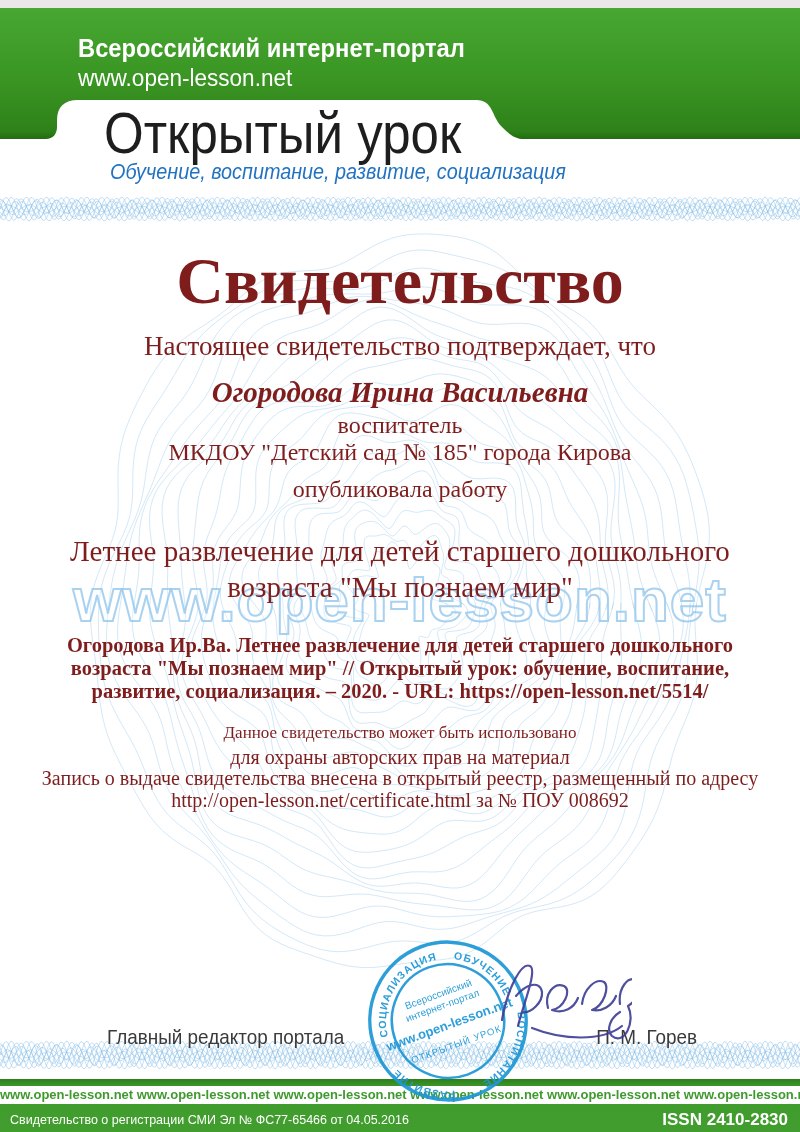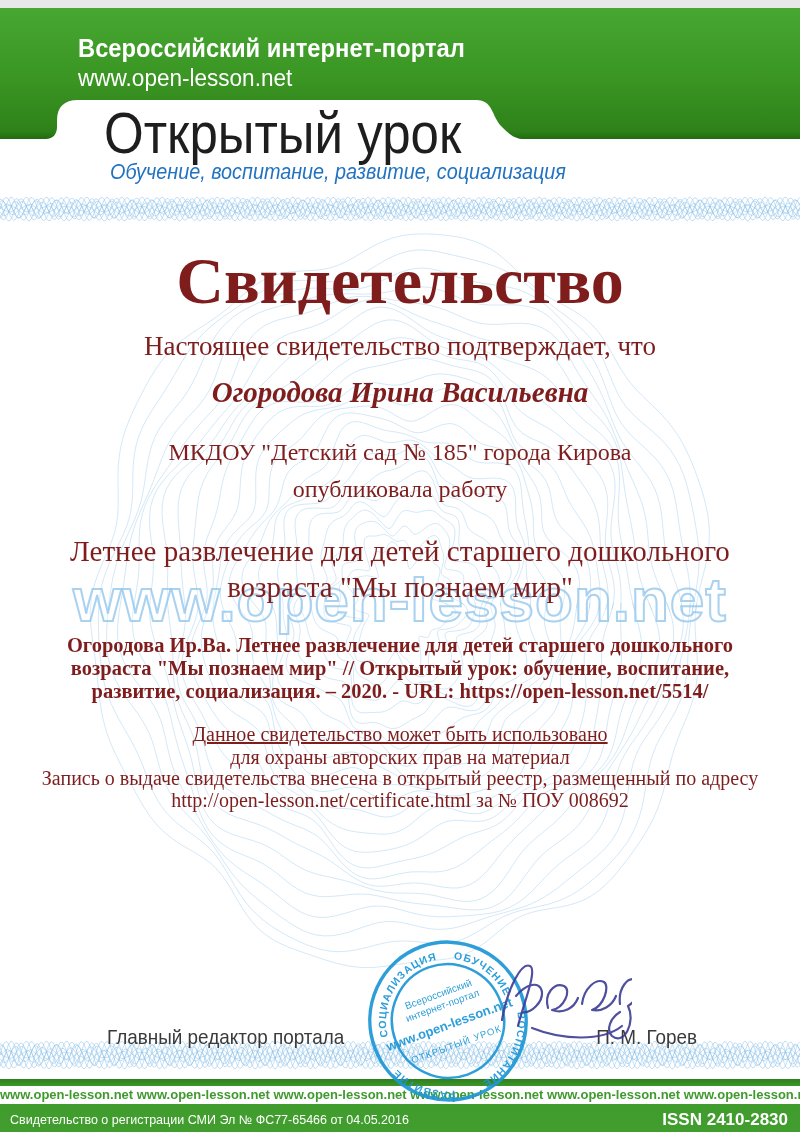--- a/index.html
+++ b/index.html
@@ -30,21 +30,21 @@
     font-family:"Liberation Serif",serif;color:#7f1d1d;z-index:2;}
   .cert-title{top:238px;font-size:66px;font-weight:bold;line-height:1.05;}
   .confirm{top:323px;font-size:27px;}
   .name{top:368px;font-size:29px;font-weight:bold;font-style:italic;}
   .role{top:404px;font-size:24px;}
   .org{top:431px;font-size:24px;}
   .action{top:468px;font-size:24px;}
   .work{top:526px;left:15px;width:770px;font-size:29px;font-weight:normal;line-height:1.24;}
   .bibhead{top:590px;font-size:23px;}
   .bib{top:626px;left:45px;width:710px;font-size:20.5px;font-weight:bold;line-height:1.13;}
-  .use1{top:715px;font-size:20px;text-decoration:underline;}
+  .use1{top:715px;font-size:17px;}
   .use2{top:738px;font-size:20px;}
   .reg1{top:759px;font-size:20px;}
   .reg2{top:781px;font-size:20px;}
   .cdate{top:823px;font-size:26px;font-style:italic;}
   
   .editor-label{position:absolute;left:107px;top:1017px;font-size:21px;color:#3a3a3a;
     transform:scaleX(0.9);transform-origin:0 0;white-space:nowrap;z-index:2;}
   .editor-name{position:absolute;right:103px;top:1017px;font-size:21px;color:#3a3a3a;
     transform:scaleX(0.9);transform-origin:100% 0;white-space:nowrap;z-index:2;}
   #stamp-layer{position:absolute;left:312px;top:892px;z-index:5;}
@@ -119,20 +119,21 @@
       <polyline points="0,23.0 2,26.8 4,27.6 6,25.2 8,20.6 10,15.0 12,10.2 14,7.1 16,6.5 18,8.0 20,10.9 22,14.2 24,16.7 26,17.9 28,17.8 30,17.0 32,17.2 34,16.2 36,13.9 38,11.0 40,8.5 42,7.2 44,8.0 46,11.0 48,15.7 50,21.0 52,25.2 54,27.2 56,26.1 58,22.1 60,15.9 62,9.3 64,3.9 66,1.2 68,1.9 70,5.9 72,12.1 74,18.8 76,24.4 78,27.3 80,27.0 82,23.9 84,18.8 86,13.5 88,9.1 90,6.9 92,7.0 94,9.0 96,12.0 98,15.0 100,17.1 102,17.8 104,17.3 106,17.5 108,17.2 110,15.6 112,13.0 114,10.0 116,7.6 118,7.0 120,8.5 122,12.3 124,17.4 126,22.5 128,26.3 130,27.4 132,25.3 134,20.4 136,13.9 138,7.4 140,2.7 142,1.0 144,2.8 146,7.6 148,14.2 150,20.7 152,25.5 154,27.4 156,26.2 158,22.4 160,17.2 162,12.1 164,8.4 166,6.9 168,7.7 170,10.1 172,13.1 174,15.7 176,17.3 178,17.5 180,17.3 182,17.8 184,17.0 186,14.9 188,11.9 190,8.9 192,7.0 194,7.0 196,9.3 198,13.7 200,19.1 202,24.0 204,27.1 206,27.2 208,24.2 210,18.6 212,11.8 214,5.7 216,1.8 218,1.2 220,4.0 222,9.5 224,16.2 226,22.3 228,26.3 230,27.2 232,25.1 234,20.8 236,15.5 238,10.9 240,7.9 242,7.2 244,8.5 246,11.1 248,14.0 250,16.2 252,17.2 254,17.0 256,17.8 258,17.9 260,16.6 262,14.0 264,10.8 266,7.9 268,6.5 270,7.2 272,10.3 274,15.3 276,20.8 278,25.3 280,27.6 282,26.7 284,22.8 286,16.6 288,9.8 290,4.2 292,1.3 294,1.7 296,5.5 298,11.5 300,18.2 302,23.7 304,26.7 306,26.7 308,23.8 310,19.1 312,14.0 314,9.9 316,7.7 318,7.7 320,9.4 322,12.2 324,14.8 326,16.5 328,17.0 330,17.5 332,18.3 334,17.8 336,16.0 338,13.0 340,9.6 342,7.0 344,6.2 346,7.8 348,11.6 350,16.9 352,22.4 354,26.4 356,27.8 358,25.9 360,21.1 362,14.6 364,7.9 366,3.0 368,1.0 370,2.6 372,7.2 374,13.5 376,20.0 378,24.8 380,26.9 382,25.9 384,22.4 386,17.5 388,12.7 390,9.2 392,7.7 394,8.3 396,10.4 398,13.1 400,15.4 402,16.7 404,16.9 406,18.1 408,18.5 410,17.6 412,15.2 414,11.9 416,8.5 418,6.3 420,6.2 422,8.6 424,13.1 426,18.7 428,24.0 430,27.3 432,27.7 434,24.8 436,19.3 438,12.5 440,6.2 442,2.0 444,1.2 446,3.7 448,9.0 450,15.5 452,21.6 454,25.6 456,26.7 458,24.9 460,20.9 462,16.0 464,11.5 466,8.7 468,7.9 470,9.1 472,11.4 474,14.0 476,15.8 478,16.6 480,17.6 482,18.6 484,18.6 486,17.1 488,14.2 490,10.6 492,7.4 494,5.8 496,6.4 498,9.6 500,14.7 502,20.5 504,25.4 506,27.9 508,27.3 510,23.4 512,17.3 514,10.4 516,4.6 518,1.4 520,1.6 522,5.1 524,11.0 526,17.5 528,23.0 530,26.1 532,26.3 534,23.7 536,19.4 538,14.5 540,10.6 542,8.5 544,8.4 546,10.0 548,12.4 550,14.7 552,16.1 554,16.8 556,18.3 558,19.1 560,18.5 562,16.4 564,13.1 566,9.4 568,6.5 570,5.5 572,7.0 574,10.9 576,16.5 578,22.2 580,26.5 582,28.2 584,26.5 586,21.8 588,15.2 590,8.5 592,3.4 594,1.2 596,2.4 598,6.8 600,12.9 602,19.3 604,24.1 606,26.3 608,25.6 610,22.4 612,17.8 614,13.3 616,9.9 618,8.5 620,9.0 622,10.9 624,13.2 626,15.2 628,16.1 630,17.5 632,18.9 634,19.3 636,18.2 638,15.6 640,11.9 642,8.2 644,5.7 646,5.4 648,7.8 650,12.4 652,18.3 654,23.8 656,27.5 658,28.1 660,25.4 662,20.0 664,13.1 666,6.7 668,2.4 670,1.2 672,3.5 674,8.6 676,14.9 678,20.9 680,24.9 682,26.2 684,24.7 686,21.0 688,16.3 690,12.2 692,9.5 694,8.7 696,9.7 698,11.8 700,14.0 702,15.5 704,16.6 706,18.3 708,19.5 710,19.4 712,17.7 714,14.5 716,10.6 718,7.1 720,5.1 722,5.7 724,8.9 726,14.1 728,20.1 730,25.3 732,28.1 734,27.7 736,24.1 738,18.0 740,11.1 742,5.1 744,1.7 746,1.6 748,4.9 750,10.4 752,16.8 754,22.3 756,25.5 758,25.8 760,23.5 762,19.5 764,15.0 766,11.3 768,9.3 770,9.2 772,10.6 774,12.7 776,14.6 778,15.7 780,17.4 782,19.0 784,19.9 786,19.3 788,16.9 790,13.3 792,9.2 794,6.0 796,4.8 798,6.2 800,10.2" fill="none" stroke="#85bde8" stroke-width="0.8" opacity="0.6"></polyline>
       <polyline points="0,3.9 2,4.2 4,7.1 6,11.5 8,16.1 10,19.6 12,21.3 14,21.1 16,19.4 18,17.0 20,15.0 22,14.0 24,12.6 26,11.2 28,10.6 30,11.5 32,13.9 34,17.6 36,21.4 38,24.1 40,24.7 42,22.8 44,18.4 46,12.6 48,6.9 50,2.9 52,1.7 54,4.0 56,9.1 58,15.8 60,22.4 62,27.2 64,28.8 66,27.0 68,22.3 70,16.0 72,9.9 74,5.5 76,3.8 78,5.0 80,8.5 82,13.0 84,17.3 86,20.2 88,21.2 90,20.4 92,18.5 94,16.3 96,14.7 98,13.5 100,11.9 102,10.6 104,10.4 106,11.9 108,15.0 110,18.9 112,22.6 114,24.8 116,24.6 118,21.8 120,16.7 122,10.7 124,5.3 126,2.1 128,2.0 130,5.2 132,11.0 134,17.9 136,24.1 138,28.0 140,28.5 142,25.8 144,20.5 146,14.1 148,8.5 150,4.9 152,4.1 154,6.0 156,9.9 158,14.4 160,18.2 162,20.5 164,20.8 166,19.6 168,17.6 170,15.6 172,14.4 174,12.8 176,11.1 178,10.1 180,10.5 182,12.6 184,16.1 186,20.2 188,23.7 190,25.2 192,24.2 194,20.5 196,15.0 198,8.9 200,4.0 202,1.6 204,2.6 206,6.7 208,13.1 210,19.9 212,25.6 214,28.5 216,28.0 218,24.3 220,18.5 222,12.3 224,7.2 226,4.5 228,4.6 230,7.2 232,11.3 234,15.6 236,18.9 238,20.5 240,20.3 242,18.8 244,16.8 246,15.1 248,13.9 250,12.1 252,10.4 254,9.7 256,10.7 258,13.5 260,17.4 262,21.6 264,24.6 266,25.4 268,23.5 270,19.1 272,13.1 274,7.1 276,2.8 278,1.4 280,3.5 282,8.5 284,15.2 286,21.8 288,26.7 290,28.6 292,27.1 294,22.6 296,16.6 298,10.7 300,6.3 302,4.5 304,5.4 306,8.5 308,12.7 310,16.7 312,19.4 314,20.4 316,19.7 318,18.0 320,16.1 322,14.8 324,13.2 326,11.2 328,9.8 330,9.6 332,11.2 334,14.6 336,18.8 338,22.8 340,25.3 342,25.3 344,22.5 346,17.4 348,11.2 350,5.5 352,2.0 354,1.6 356,4.7 358,10.4 360,17.3 362,23.5 364,27.6 366,28.4 368,25.9 370,20.9 372,14.7 374,9.2 376,5.6 378,4.7 380,6.4 382,9.9 384,14.0 386,17.6 388,19.7 390,20.0 392,19.0 394,17.2 396,15.6 398,14.3 400,12.4 402,10.4 404,9.3 406,9.7 408,12.0 410,15.8 412,20.2 414,24.0 416,25.8 418,24.9 420,21.3 422,15.6 424,9.3 426,4.1 428,1.4 430,2.2 432,6.1 434,12.4 436,19.3 438,25.0 440,28.1 442,27.9 444,24.5 446,19.0 448,13.0 450,8.0 452,5.2 454,5.2 456,7.5 458,11.2 460,15.2 462,18.3 464,19.7 466,19.5 468,18.2 470,16.5 472,15.3 474,13.7 476,11.5 478,9.7 480,8.9 482,10.0 484,12.9 486,17.2 488,21.7 490,25.0 492,26.1 494,24.2 496,19.8 498,13.7 500,7.5 502,2.9 504,1.2 506,3.0 508,7.8 510,14.5 512,21.2 514,26.2 516,28.3 518,27.1 520,22.9 522,17.2 524,11.4 526,7.0 528,5.1 530,5.9 532,8.7 534,12.6 536,16.2 538,18.7 540,19.6 542,18.9 544,17.4 546,15.9 548,14.9 550,12.9 552,10.7 554,9.0 556,8.8 558,10.6 560,14.1 562,18.7 564,23.0 566,25.8 568,26.0 570,23.3 572,18.1 574,11.7 576,5.8 578,2.0 580,1.4 582,4.2 584,9.7 586,16.6 588,22.9 590,27.1 592,28.2 594,26.0 596,21.2 598,15.3 600,9.9 602,6.3 604,5.3 606,6.8 608,10.0 610,13.8 612,17.0 614,18.9 616,19.2 618,18.2 620,16.7 622,15.8 624,14.3 626,12.0 628,9.8 630,8.5 632,8.9 634,11.3 636,15.4 638,20.2 640,24.3 642,26.4 644,25.6 646,22.0 648,16.2 650,9.7 652,4.3 654,1.4 656,1.8 658,5.6 660,11.7 662,18.6 664,24.4 666,27.7 668,27.7 670,24.6 672,19.4 674,13.6 676,8.7 678,5.9 680,5.7 682,7.8 684,11.2 686,14.9 688,17.6 690,18.9 692,18.7 694,17.5 696,16.4 698,15.5 700,13.6 702,11.1 704,9.0 706,8.1 708,9.2 710,12.4 712,16.9 714,21.7 716,25.3 718,26.6 720,24.9 722,20.5 724,14.3 726,7.9 728,3.0 730,1.1 732,2.6 734,7.3 736,13.8 738,20.5 740,25.7 742,28.0 744,27.0 746,23.1 748,17.6 750,12.0 752,7.8 754,5.8 756,6.4 758,8.9 760,12.5 762,15.8 764,18.0 766,18.8 768,18.2 770,16.8 772,16.4 774,15.0 776,12.7 778,10.1 780,8.3 782,8.0 784,9.8 786,13.6 788,18.5 790,23.1 792,26.2 794,26.6 796,24.0 798,18.8 800,12.3" fill="none" stroke="#85bde8" stroke-width="0.8" opacity="0.6"></polyline>
       <polyline points="0,23.5 2,20.5 4,16.7 6,13.4 8,11.3 10,10.8 12,11.7 14,13.1 16,14.0 18,15.4 20,17.7 22,20.0 24,21.5 26,21.4 28,19.2 30,15.2 32,10.5 34,6.2 36,3.7 38,4.0 40,7.3 42,12.8 44,19.3 46,25.1 48,28.4 50,28.5 52,25.1 54,19.3 56,12.4 58,6.3 60,2.6 62,2.1 64,4.8 66,9.8 68,15.6 70,20.6 72,23.7 74,24.3 76,22.5 78,19.3 80,15.6 82,12.7 84,11.2 86,11.2 88,12.4 90,13.5 92,14.3 94,16.1 96,18.6 98,20.9 100,21.9 102,21.1 104,18.2 106,13.8 108,8.9 110,5.0 112,3.3 114,4.6 116,8.7 118,14.8 120,21.3 122,26.4 124,28.9 126,27.8 128,23.6 130,17.2 132,10.4 134,5.0 136,2.2 138,2.7 140,6.2 142,11.5 144,17.2 146,21.7 148,24.0 150,23.8 152,21.4 154,18.0 156,14.6 158,12.3 160,11.3 162,11.8 164,13.1 166,13.5 168,14.7 170,16.9 172,19.6 174,21.6 176,22.2 178,20.6 180,17.1 182,12.3 184,7.4 186,4.0 188,3.2 190,5.4 192,10.3 194,16.8 196,23.1 198,27.5 200,28.9 202,26.8 204,21.8 206,15.1 208,8.6 210,3.9 212,2.1 214,3.6 216,7.8 218,13.3 220,18.7 222,22.5 224,23.9 226,23.0 228,20.3 230,16.9 232,13.8 234,12.0 236,11.6 238,12.4 240,13.1 242,13.6 244,15.3 246,17.9 248,20.5 250,22.3 252,22.2 254,19.9 256,15.7 258,10.7 260,6.1 262,3.3 264,3.4 266,6.6 268,12.2 270,18.8 272,24.7 274,28.4 276,28.7 278,25.6 280,19.9 282,13.1 284,7.0 286,3.1 288,2.4 290,4.8 292,9.5 294,15.0 296,19.9 298,23.0 300,23.6 302,22.1 304,19.1 306,15.8 308,13.2 310,12.0 312,12.1 314,13.1 316,12.9 318,13.9 320,16.1 322,18.9 324,21.5 326,22.7 328,21.9 330,18.9 332,14.2 334,9.0 336,4.8 338,2.9 340,3.9 342,8.0 344,14.1 346,20.8 348,26.2 350,28.8 352,28.1 354,24.1 356,17.8 358,11.1 360,5.6 362,2.7 364,2.9 366,6.1 368,11.2 370,16.6 372,20.9 374,23.2 376,23.1 378,21.1 380,18.0 382,15.0 384,12.9 386,12.1 388,12.6 390,12.6 392,12.9 394,14.4 396,17.0 398,20.0 400,22.3 402,23.0 404,21.4 406,17.7 408,12.6 410,7.5 412,3.8 414,2.7 416,4.8 418,9.6 420,16.1 422,22.6 424,27.3 426,29.0 428,27.2 430,22.3 432,15.8 434,9.3 436,4.5 438,2.5 440,3.8 442,7.6 444,12.9 446,18.0 448,21.7 450,23.2 452,22.4 454,20.0 456,16.9 458,14.2 460,12.7 462,12.4 464,12.8 466,12.3 468,13.1 470,15.1 472,18.0 474,21.0 476,23.0 478,23.0 480,20.6 482,16.3 484,10.9 486,6.0 488,3.0 490,2.8 492,5.9 494,11.5 496,18.2 498,24.3 500,28.2 502,28.8 504,26.0 506,20.4 508,13.7 510,7.6 512,3.7 514,2.7 516,4.9 518,9.2 520,14.5 522,19.2 524,22.2 526,22.9 528,21.6 530,18.9 532,16.0 534,13.7 536,12.7 538,12.9 540,12.3 542,12.2 544,13.4 546,16.0 548,19.2 550,22.0 552,23.4 554,22.7 556,19.6 558,14.7 560,9.2 562,4.7 564,2.5 566,3.3 568,7.3 570,13.4 572,20.2 574,25.8 576,28.8 578,28.3 580,24.5 582,18.4 584,11.8 586,6.3 588,3.2 590,3.2 592,6.1 594,10.9 596,16.0 598,20.2 600,22.4 602,22.4 604,20.6 606,17.9 608,15.2 610,13.4 612,12.9 614,12.6 616,11.8 618,12.2 620,14.0 622,17.0 624,20.3 626,22.9 628,23.7 630,22.2 632,18.3 634,13.0 636,7.6 638,3.6 640,2.2 642,4.1 644,8.9 646,15.5 648,22.1 650,27.0 652,29.0 654,27.4 656,22.8 658,16.4 660,10.0 662,5.1 664,3.0 666,4.0 668,7.6 670,12.5 672,17.4 674,20.9 676,22.4 678,21.8 680,19.6 682,16.9 684,14.6 686,13.3 688,13.2 690,12.0 692,11.6 694,12.5 696,14.8 698,18.1 700,21.4 702,23.6 704,23.7 706,21.4 708,16.9 710,11.3 712,6.1 714,2.7 716,2.4 718,5.2 720,10.8 722,17.6 724,23.9 726,28.0 728,28.8 730,26.3 732,21.0 734,14.4 736,8.4 738,4.3 740,3.2 742,5.0 744,9.1 746,14.1 748,18.5 750,21.4 752,22.2 754,21.0 756,18.6 758,16.0 760,14.1 762,13.3 764,12.5 766,11.5 768,11.5 770,12.9 772,15.8 774,19.3 776,22.5 778,24.1 780,23.5 782,20.3 784,15.2 786,9.5 788,4.7 790,2.1 792,2.8 794,6.6 796,12.8 798,19.6 800,25.4" fill="none" stroke="#85bde8" stroke-width="0.8" opacity="0.6"></polyline>
       <polyline points="0,11.8 2,14.5 4,16.4 6,17.1 8,17.3 10,18.2 12,18.0 14,16.3 16,13.5 18,10.1 20,7.3 22,6.2 24,7.4 26,11.0 28,16.2 30,21.7 32,26.0 34,27.8 36,26.4 38,21.9 40,15.5 42,8.8 44,3.5 46,1.1 48,2.2 50,6.4 52,12.6 54,19.1 56,24.3 58,26.8 60,26.2 62,23.0 64,18.2 66,13.3 68,9.5 70,7.8 72,8.1 74,10.1 76,12.7 78,15.2 80,16.6 82,16.8 84,18.0 86,18.5 88,17.8 90,15.6 92,12.4 94,8.9 96,6.5 98,6.1 100,8.1 102,12.3 104,17.9 106,23.3 108,27.0 110,27.8 112,25.4 114,20.2 116,13.4 118,7.0 120,2.4 122,1.1 124,3.2 126,8.2 128,14.6 130,20.8 132,25.2 134,26.8 136,25.3 138,21.6 140,16.7 142,12.1 144,9.0 146,7.9 148,8.8 150,11.1 152,13.6 154,15.6 156,16.6 158,17.4 160,18.5 162,18.7 164,17.4 166,14.7 168,11.2 170,7.8 172,5.9 174,6.2 176,9.0 178,13.9 180,19.7 182,24.8 184,27.7 186,27.5 188,24.1 190,18.2 192,11.4 194,5.3 196,1.7 198,1.4 200,4.5 202,10.1 204,16.6 206,22.3 208,25.9 210,26.5 212,24.2 214,20.0 216,15.2 218,11.1 220,8.6 222,8.3 224,9.7 226,12.0 228,14.4 230,15.9 232,16.6 234,18.1 236,19.0 238,18.7 240,16.8 242,13.6 244,9.9 246,6.8 248,5.5 250,6.6 252,10.2 254,15.6 256,21.4 258,26.1 260,28.1 262,26.9 264,22.6 266,16.2 268,9.4 270,3.9 272,1.3 274,2.1 276,6.0 278,12.0 280,18.4 282,23.6 284,26.2 286,25.9 288,23.0 290,18.5 292,13.8 294,10.3 296,8.6 298,8.8 300,10.6 302,12.9 304,15.0 306,16.1 308,17.3 310,18.7 312,19.3 314,18.5 316,16.0 318,12.4 320,8.7 322,6.0 324,5.3 326,7.3 328,11.7 330,17.5 332,23.1 334,27.1 336,28.2 338,26.0 340,20.8 342,14.1 344,7.5 346,2.8 348,1.2 350,3.0 352,7.7 354,14.0 356,20.1 358,24.5 360,26.2 362,25.0 364,21.6 366,17.0 368,12.7 370,9.7 372,8.7 374,9.5 376,11.5 378,13.7 380,15.4 382,16.4 384,18.1 386,19.3 388,19.5 390,18.0 392,15.0 394,11.1 396,7.5 398,5.3 400,5.5 402,8.3 404,13.3 406,19.3 408,24.7 410,27.9 412,28.0 414,24.7 416,18.9 418,12.0 420,5.8 422,2.0 424,1.4 426,4.2 428,9.6 430,15.9 432,21.6 434,25.2 436,26.0 438,24.0 440,20.1 442,15.6 444,11.7 446,9.4 448,9.1 450,10.3 452,12.4 454,14.4 456,15.6 458,17.1 460,18.8 462,19.8 464,19.4 466,17.4 468,13.9 470,9.8 472,6.4 474,4.8 476,5.9 478,9.5 480,15.1 482,21.1 484,26.0 486,28.4 488,27.4 490,23.2 492,16.9 494,10.0 496,4.4 498,1.5 500,2.0 502,5.7 504,11.5 506,17.7 508,22.8 510,25.6 512,25.4 514,22.8 516,18.7 518,14.3 520,11.0 522,9.4 524,9.6 526,11.1 528,13.2 530,14.9 532,16.1 534,17.9 536,19.5 538,20.2 540,19.2 542,16.5 544,12.6 546,8.5 548,5.5 550,4.6 552,6.6 554,11.0 556,16.9 558,22.9 560,27.2 562,28.5 564,26.5 566,21.5 568,14.8 570,8.1 572,3.2 574,1.4 576,2.9 578,7.4 580,13.4 582,19.4 584,23.8 586,25.6 588,24.7 590,21.5 592,17.3 594,13.2 596,10.5 598,9.5 600,10.2 602,12.0 604,13.9 606,15.2 608,16.8 610,18.7 612,20.1 614,20.3 616,18.7 618,15.4 620,11.2 622,7.2 624,4.7 626,4.7 628,7.5 630,12.7 632,18.8 634,24.5 636,28.0 638,28.3 640,25.3 642,19.6 644,12.7 646,6.4 648,2.4 650,1.6 652,4.1 654,9.2 656,15.3 658,20.9 660,24.5 662,25.4 664,23.7 666,20.1 668,15.9 670,12.3 672,10.2 674,9.9 676,11.0 678,12.8 680,14.4 682,15.7 684,17.5 686,19.5 688,20.6 690,20.2 692,18.0 694,14.2 696,9.8 698,6.0 700,4.2 702,5.1 704,8.8 706,14.5 708,20.7 710,25.9 712,28.5 714,27.8 716,23.8 718,17.6 720,10.7 722,4.9 724,1.8 726,2.1 728,5.5 730,11.0 732,17.1 734,22.1 736,24.9 738,24.9 740,22.6 742,18.8 744,14.8 746,11.7 748,10.2 750,10.4 752,11.7 754,13.5 756,14.7 758,16.3 760,18.4 762,20.2 764,21.0 766,19.9 768,17.0 770,12.8 772,8.4 774,5.1 776,4.0 778,5.8 780,10.3 782,16.4 784,22.5 786,27.1 788,28.8 790,27.0 792,22.1 794,15.5 796,8.8 798,3.7 800,1.6" fill="none" stroke="#85bde8" stroke-width="0.8" opacity="0.6"></polyline>
     </svg>
   <div class="watermark">www.open-lesson.net</div>
 
   <div class="ser cert-title">Свидетельство</div>
   <div class="ser confirm">Настоящее свидетельство подтверждает, что</div>
   <div class="ser name">Огородова Ирина Васильевна</div>
+  <div class="ser role">воспитатель</div>
   <div class="ser org">МКДОУ "Детский сад № 185" города Кирова</div>
   <div class="ser action">опубликовала работу</div>
   <div class="ser work">Летнее развлечение для детей старшего дошкольного возраста "Мы познаем мир"</div>
   <div class="ser bib">Огородова Ир.Ва. Летнее развлечение для детей старшего дошкольного возраста "Мы познаем мир" // Открытый урок: обучение, воспитание, развитие, социализация. – 2020. - URL: https://open-lesson.net/5514/</div>
   <div class="ser use1">Данное свидетельство может быть использовано</div>
   <div class="ser use2">для охраны авторских прав на материал</div>
   <div class="ser reg1">Запись о выдаче свидетельства внесена в открытый реестр, размещенный по адресу</div>
   <div class="ser reg2">http://open-lesson.net/certificate.html за № ПОУ 008692</div>
 
   <div class="editor-label">Главный редактор портала</div>

